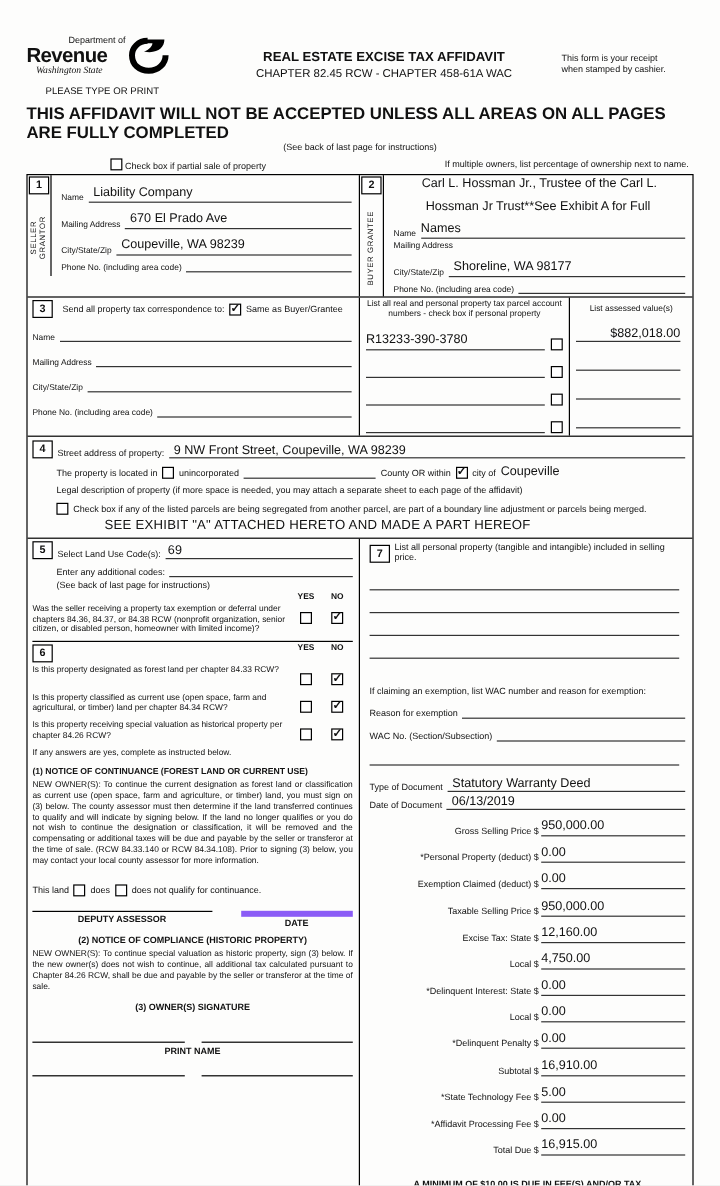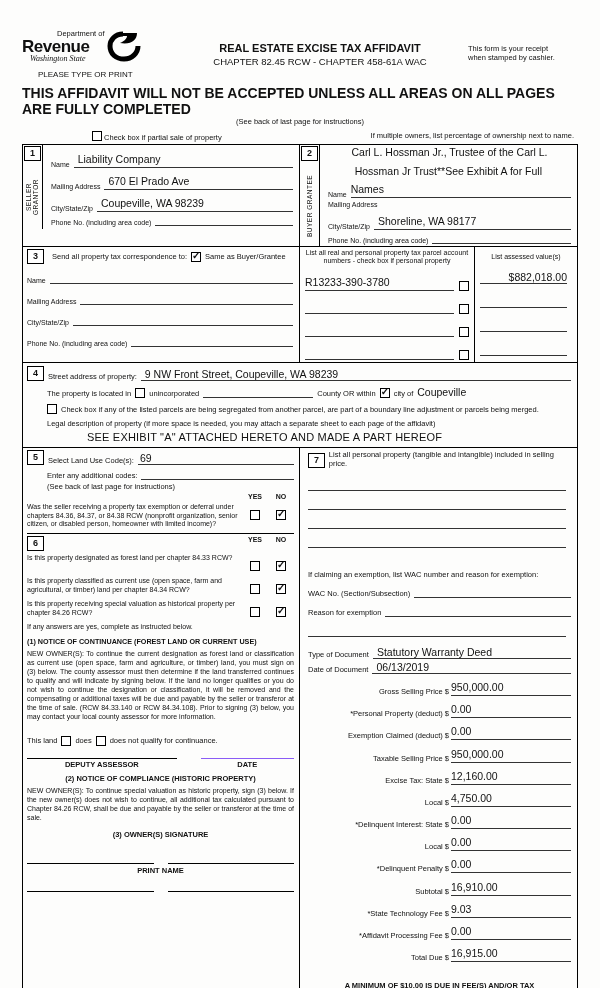--- a/index.html
+++ b/index.html
@@ -68,21 +68,21 @@
   .qhead .sp{flex:1;}
   .yn{width:26px;text-align:center;}
   .qrow{display:flex;align-items:flex-start;margin-top:3px;}
   .qtext{flex:1;font-size:7px;line-height:1.25;}
   .qcb{width:26px;text-align:center;padding-top:2px;}
   .noticetitle{font-size:7.5px;font-weight:bold;text-align:center;margin-top:5px;}
   .noticebody{font-size:7px;line-height:1.3;text-align:justify;margin-top:3px;}
   .landq{font-size:7.5px;margin-top:14px;display:flex;align-items:center;gap:4px;}
   .siglines{display:flex;gap:24px;margin-top:12px;}
   .siglines .c1{flex:1.6;border-top:1px solid #000;font-size:7.5px;font-weight:bold;text-align:center;padding-top:1px;}
-  .siglines .c2{flex:1;border-top:1px solid #8b5cf6;font-size:7.5px;font-weight:bold;text-align:center;padding-top:1px;}
+  .siglines .c2{flex:1;border-top:5px solid #8b5cf6;font-size:7.5px;font-weight:bold;text-align:center;padding-top:1px;}
   .twolines{display:flex;gap:14px;margin-top:14px;}
   .twolines div{flex:1;border-bottom:1px solid #000;}
   .printname{font-size:7.5px;font-weight:bold;text-align:center;margin-top:2px;}
   
   .feerow{display:flex;align-items:flex-end;margin-top:3.2px;}
   .feelabel{flex:1;font-size:7.5px;text-align:right;white-space:nowrap;padding-right:2px;}
   .feeline{width:120px;border-bottom:1px solid #333;}
   .feeval{font-size:10.5px;text-align:right;line-height:11px;}
   .minnote{font-size:7.5px;font-weight:bold;text-align:center;margin-top:19px;}
   .minnote2{font-size:7.5px;text-align:center;}
@@ -259,26 +259,26 @@
       <div class="inline-row" style="margin-top:6px;padding-left:20px;">
         <span>The property is located in</span>
         <span class="cb"></span>
         <span>unincorporated</span>
         <span class="fill" style="max-width:110px;"></span>
         <span>County OR within</span>
         <span class="cb checked"></span>
         <span>city of</span>
         <span class="val" style="padding-left:0;">Coupeville</span>
       </div>
+      <div class="inline-row" style="margin-top:5px;padding-left:20px;">
+        <span>Legal description of property (if more space is needed, you may attach a separate sheet to each page of the affidavit)</span>
+      </div>
       <div class="inline-row" style="margin-top:6px;padding-left:20px;">
         <span class="cb"></span>
         <span>Check box if any of the listed parcels are being segregated from another parcel, are part of a boundary line adjustment or parcels being merged.</span>
-      </div>
-      <div class="inline-row" style="margin-top:5px;padding-left:20px;">
-        <span>Legal description of property (if more space is needed, you may attach a separate sheet to each page of the affidavit)</span>
       </div>
       <div class="legal-big">SEE EXHIBIT "A" ATTACHED HERETO AND MADE A PART HEREOF</div>
     </div>
 
     <div class="midcols">
 
       <div class="mcl">
         <div class="inline-row">
           <span class="numbox">5</span>
           <span>Select Land Use Code(s):</span>
@@ -370,25 +370,25 @@
             <span class="fill"></span>
           </div>
         <div class="parcel-row" style="margin-top:8px;">
             <span class="fill"></span>
           </div>
 
         <div class="inline-row" style="margin-top:22px;">
           <span>If claiming an exemption, list WAC number and reason for exemption:</span>
         </div>
         <div class="inline-row" style="margin-top:8px;">
+          <span>Reason for exemption</span>
+          <span class="fill"></span>
+        </div>
+        <div class="inline-row" style="margin-top:8px;">
           <span>WAC No. (Section/Subsection)</span>
-          <span class="fill"></span>
-        </div>
-        <div class="inline-row" style="margin-top:8px;">
-          <span>Reason for exemption</span>
           <span class="fill"></span>
         </div>
         <div class="parcel-row" style="margin-top:9px;">
             <span class="fill"></span>
           </div>
 
         <div class="inline-row" style="margin-top:10px;">
           <span>Type of Document</span>
           <span class="fill"><span class="val">Statutory Warranty Deed</span></span>
         </div>
@@ -432,21 +432,21 @@
         <div class="feerow">
             <span class="feelabel">*Delinquent Penalty  $</span>
             <span class="feeline"><span class="feeval">0.00</span></span>
           </div>
         <div class="feerow">
             <span class="feelabel">Subtotal  $</span>
             <span class="feeline"><span class="feeval">16,910.00</span></span>
           </div>
         <div class="feerow">
             <span class="feelabel">*State Technology Fee  $</span>
-            <span class="feeline"><span class="feeval">9.03</span></span>
+            <span class="feeline"><span class="feeval">5.00</span></span>
           </div>
         <div class="feerow">
             <span class="feelabel">*Affidavit Processing Fee  $</span>
             <span class="feeline"><span class="feeval">0.00</span></span>
           </div>
         <div class="feerow">
             <span class="feelabel">Total Due  $</span>
             <span class="feeline"><span class="feeval">16,915.00</span></span>
           </div>
 

